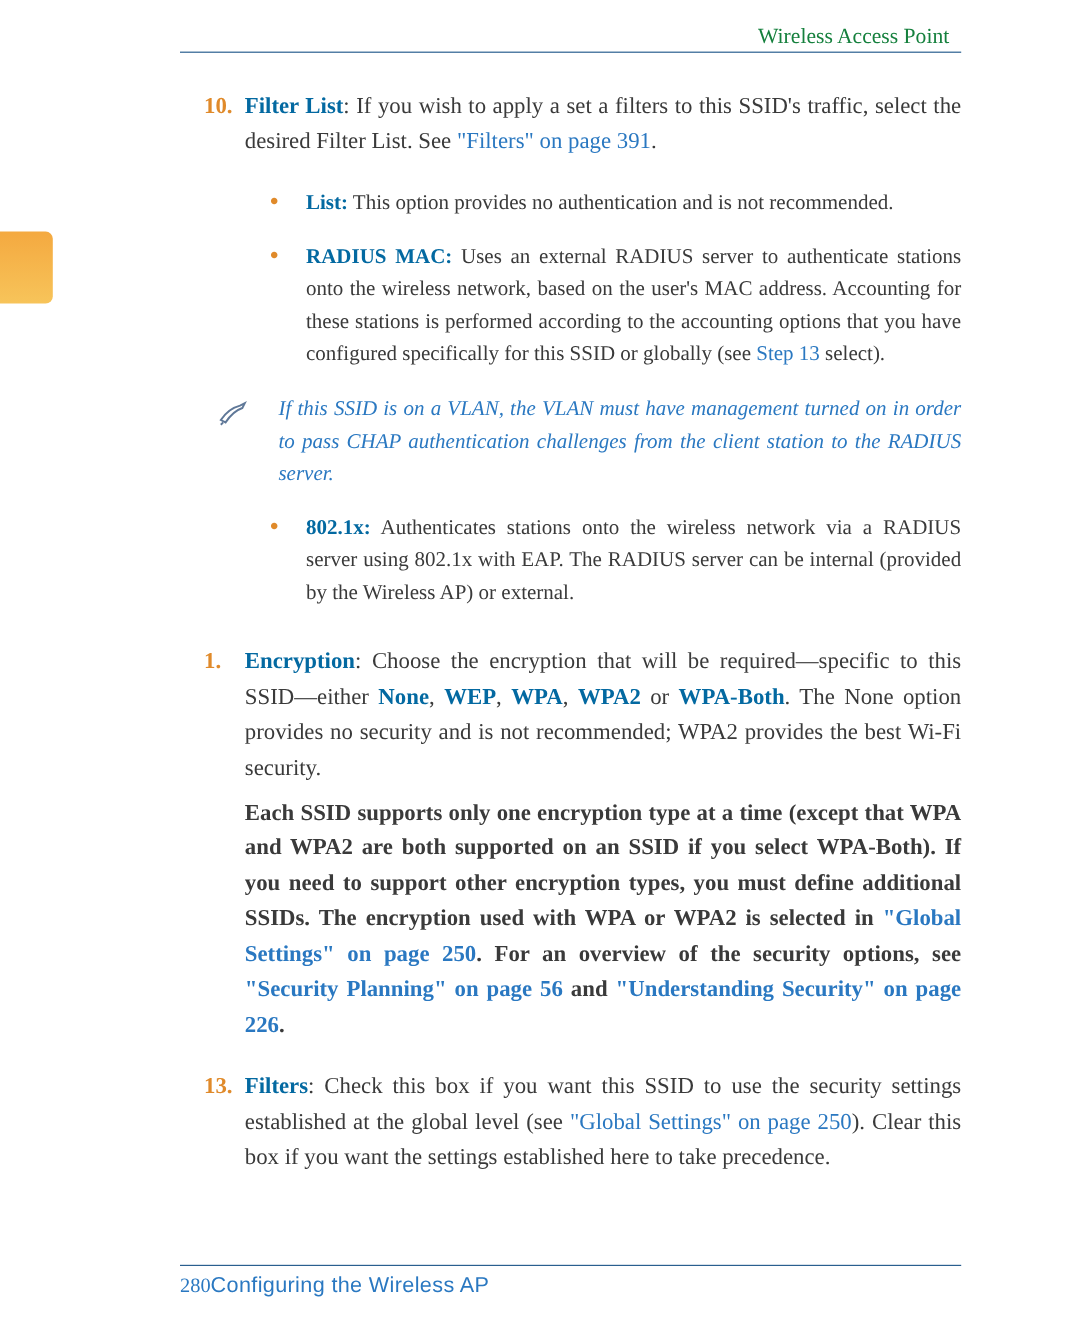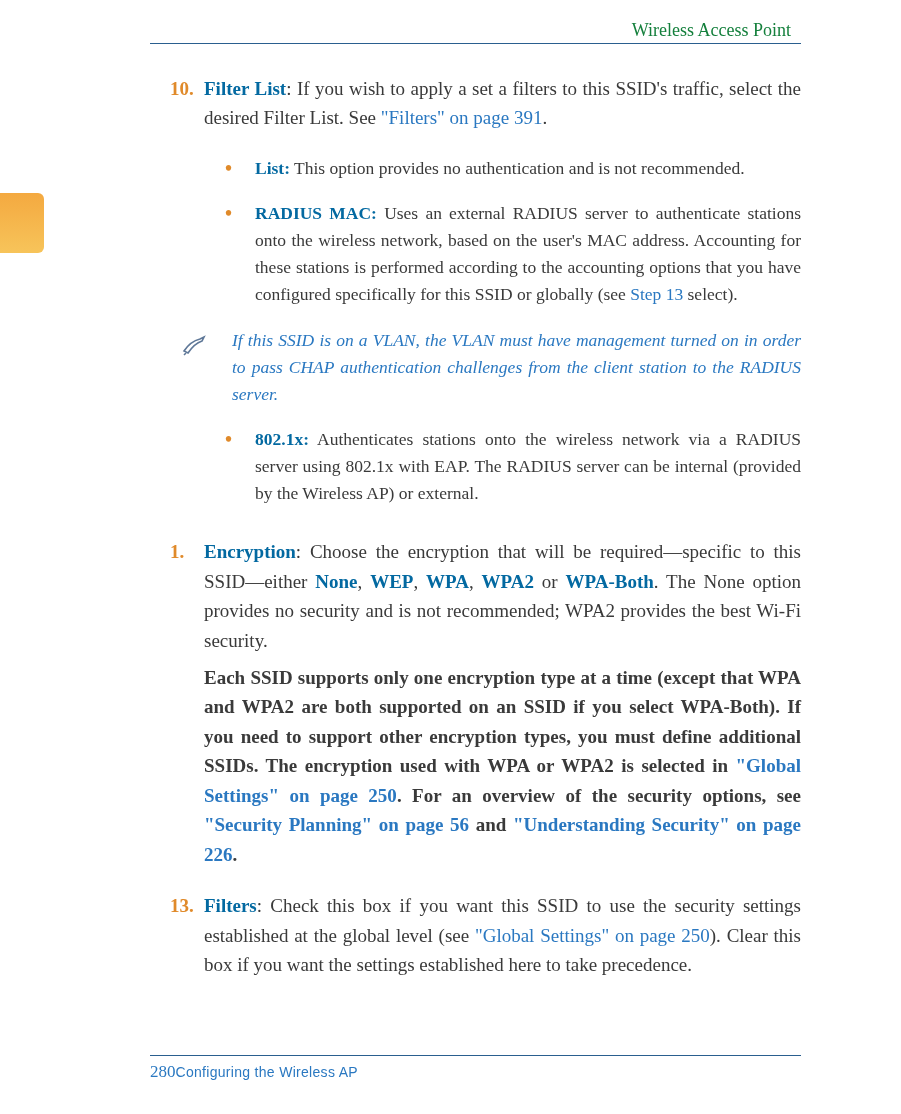--- a/index.html
+++ b/index.html
@@ -111,21 +111,21 @@
       margin-left: 50px;
       margin-bottom: 6px;
     }
     .footer-row {
       display: flex;
       align-items: baseline;
       font-size: 17px;
       margin-left: 50px;
     }
     .page-num { color: #2a78c1; font-family: "Palatino Linotype", "Book Antiqua", Palatino, Georgia, serif;}
-    .footer-label { color: #2a78c1; font-family: "Trebuchet MS", "Lucida Sans", sans-serif; font-size: 14px; letter-spacing: 0.3px; }
+    .footer-label { color: #2a78c1; font-family: "Trebuchet MS", "Lucida Sans", sans-serif; font-size: 18px; letter-spacing: 0.3px; }
   </style>
 </head>
 <body>
 
 <div class="page">
 
   <div class="header-title">Wireless Access Point</div>
   <hr class="top-rule">
 
   <div class="side-tab"></div>

